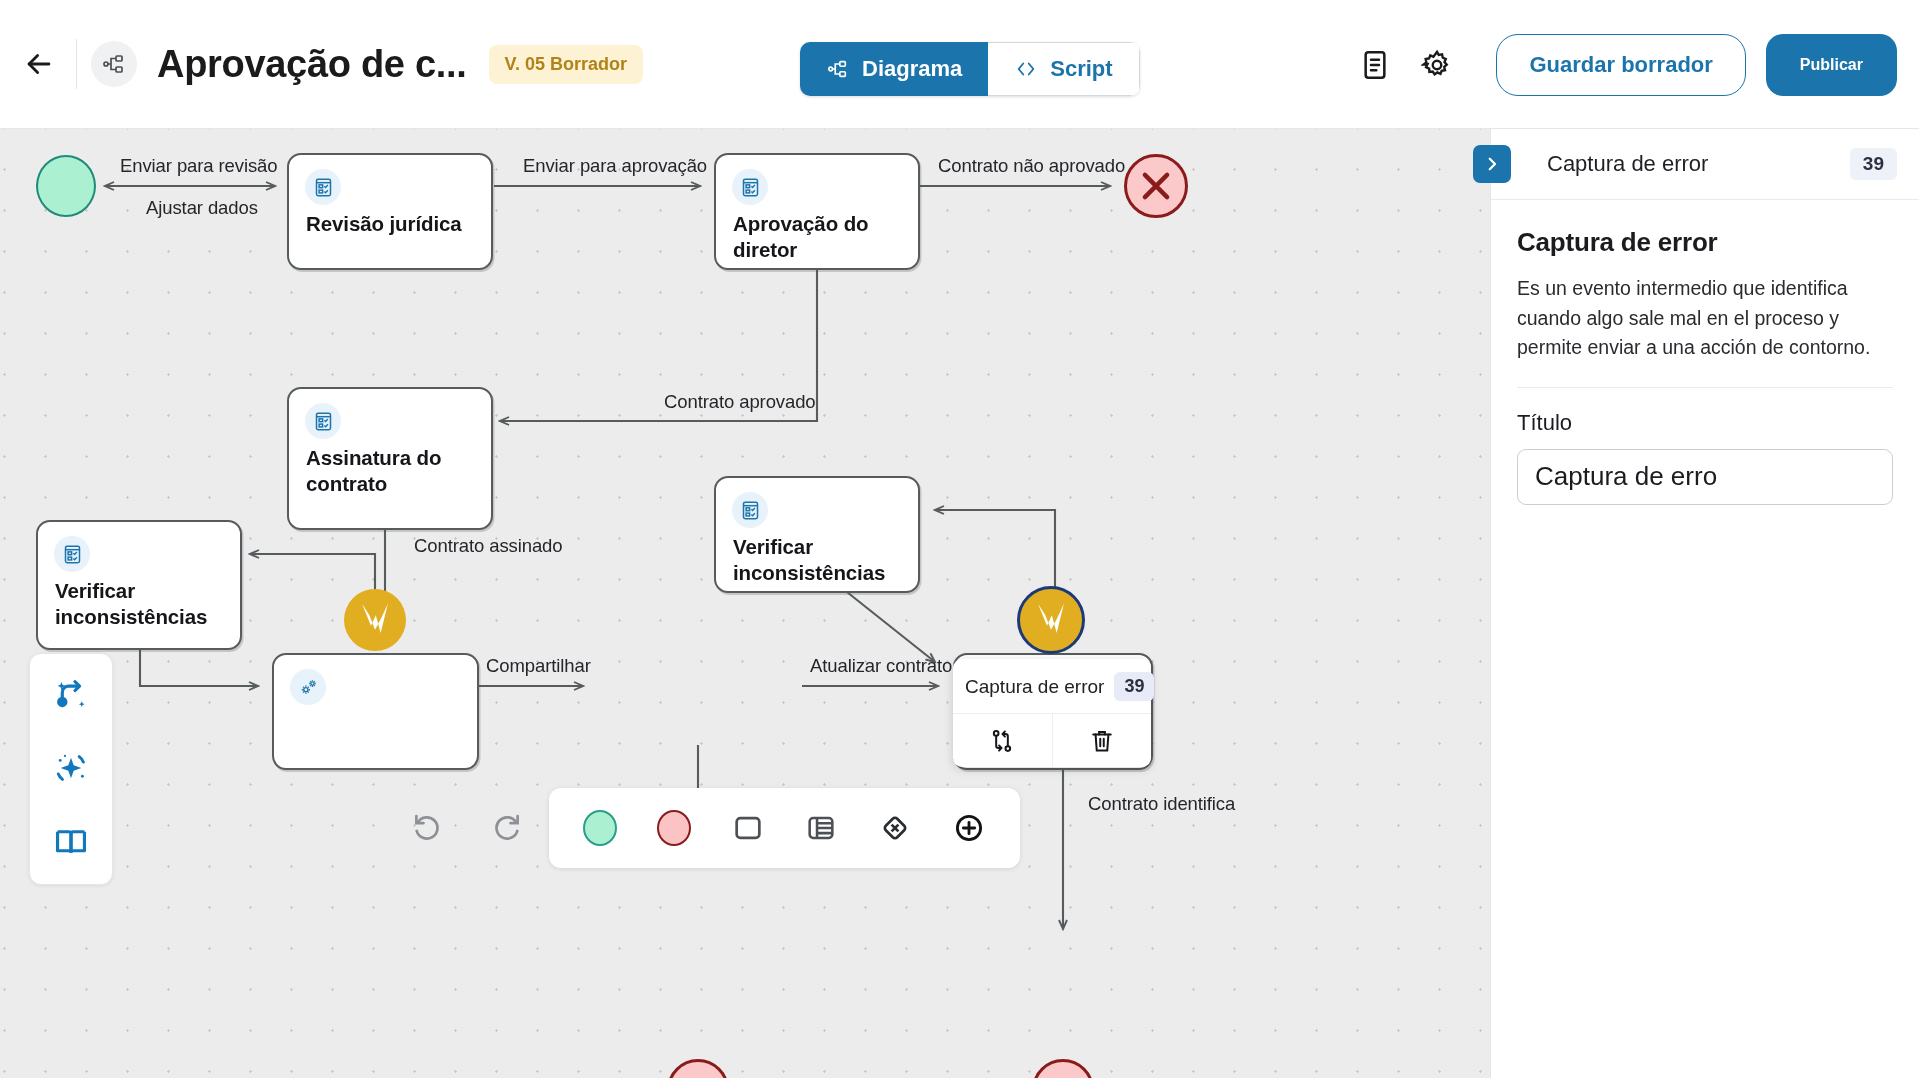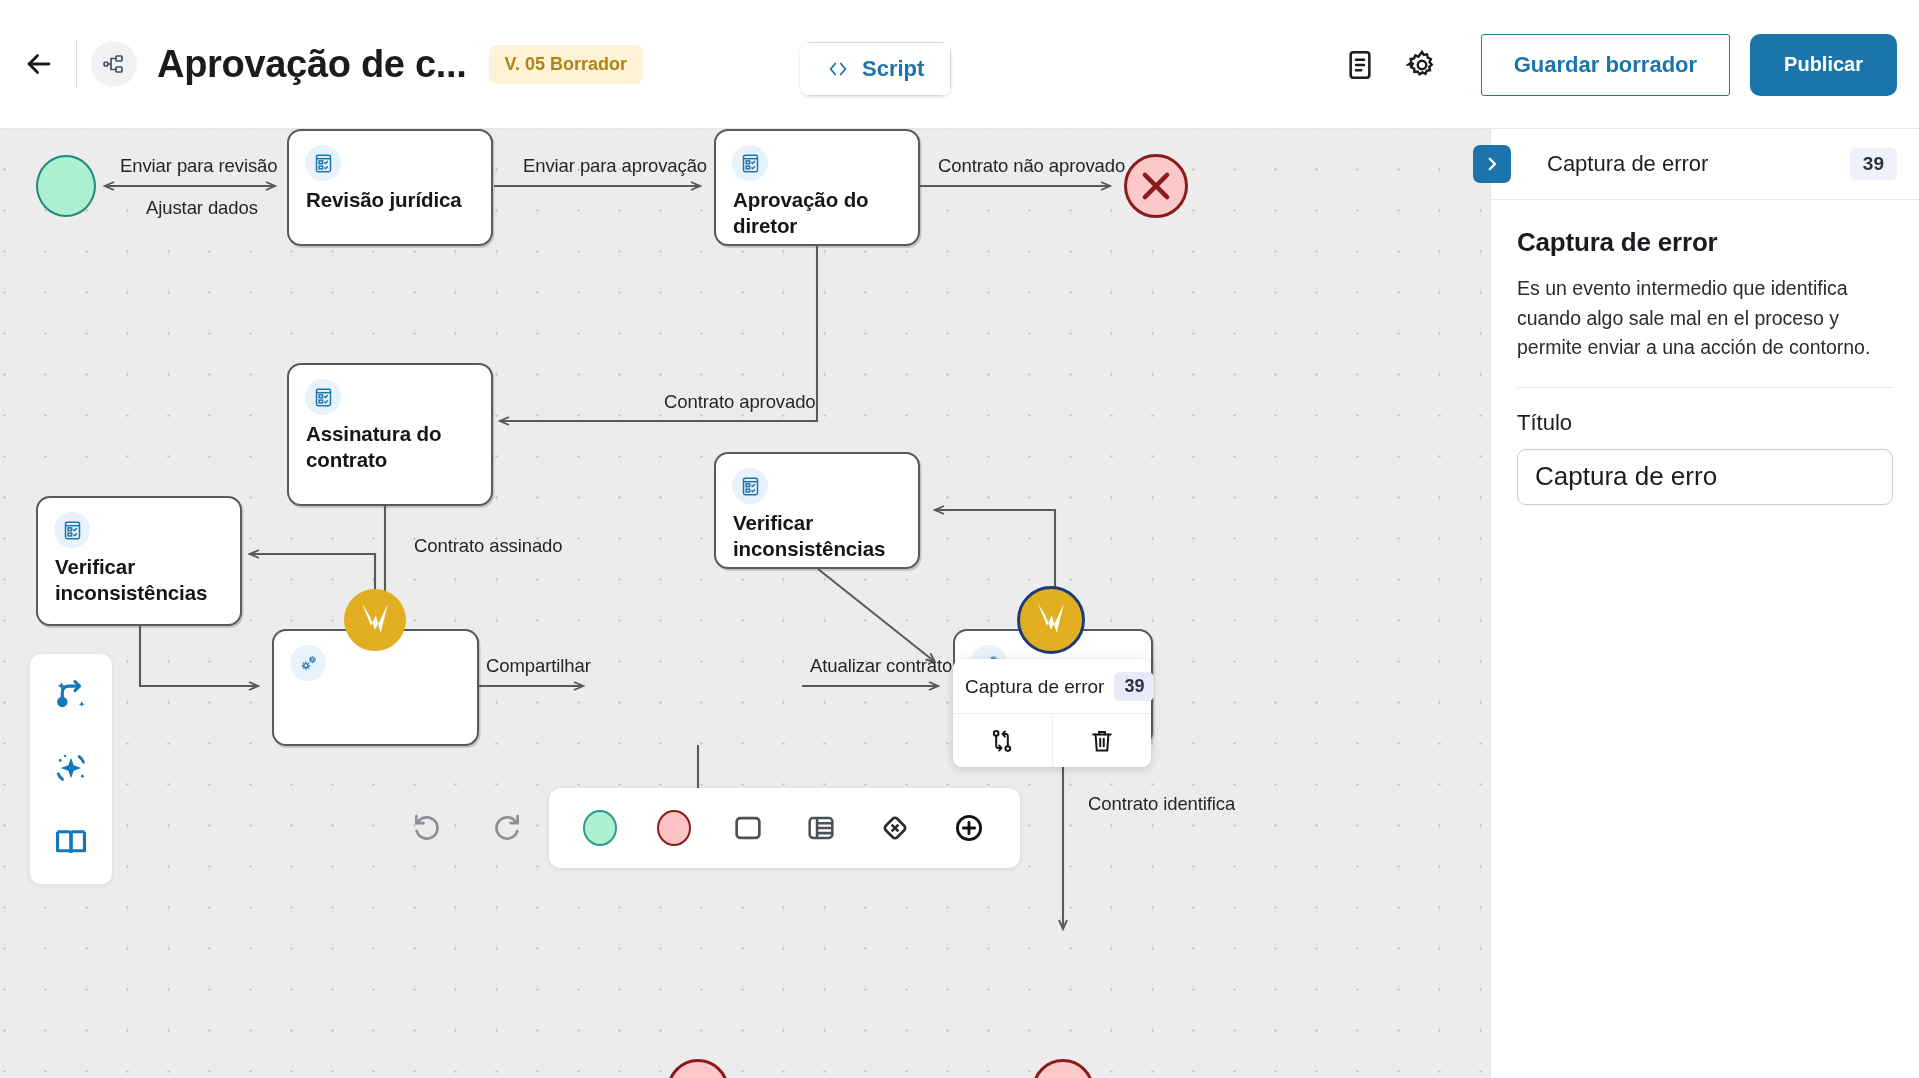--- a/index.html
+++ b/index.html
@@ -68,28 +68,28 @@
   }
   .hdr-icon-btn {
     width: 62px; height: 62px; display: flex; align-items: center; justify-content: center;
     cursor: pointer; border-radius: 8px;
   }
   .hdr-icon-btn svg { width: 32px; height: 32px; }
   #btn-draft {
     margin-left: 28px;
     height: 62px; padding: 0 32px;
     border: 1.6px solid #1b74ab; color: #1b74ab; background: #fff;
-    border-radius: 3px; font-size: 22px; font-weight: 600;
+    border-radius: 22px; font-size: 22px; font-weight: 600;
     display: flex; align-items: center; cursor: pointer; white-space: nowrap;
   }
   #btn-publish {
     margin-left: 20px;
     height: 62px; padding: 0 34px;
     background: #1b74ab; color: #fff; border: none;
-    border-radius: 10px; font-size: 20px; font-weight: 600;
+    border-radius: 17px; font-size: 16px; font-weight: 600;
     display: flex; align-items: center; cursor: pointer; white-space: nowrap;
   }
 
   
   #canvas {
     position: absolute; top: 129px; left: 0;
     width: 1490px; height: 949px;
     background-color: #ececec;
     background-image: radial-gradient(circle, #c9c9c9 1.2px, transparent 1.3px);
     background-size: 41px 41px;
@@ -98,20 +98,21 @@
   }
   #edge-layer { position: absolute; top: 0; left: 0; width: 1490px; height: 949px; }
 
   
   .node {
     position: absolute;
     background: #fff;
     border: 2.2px solid #565b5e;
     border-radius: 14px;
     box-shadow: 1.5px 2px 0px rgba(80,80,80,0.25);
+    margin-top: 24px;
   }
   .node.selected { border-color: #565b5e; }
   .node-icon {
     position: absolute; left: 16px; top: 14px;
     width: 36px; height: 36px; border-radius: 50%;
     background: #e8f2fb; display: flex; align-items: center; justify-content: center;
   }
   .node-icon svg { width: 21px; height: 21px; }
   .node-label {
     position: absolute; left: 17px; right: 14px; top: 56px;
@@ -278,20 +279,29 @@
         <circle cx="4" cy="12" r="2"></circle>
           <rect x="14" y="4" width="6" height="5" rx="1"></rect>
           <rect x="14" y="15" width="6" height="5" rx="1"></rect>
         <path d="M6 12h3V6.5h5M9 12v5.5h5"></path>
       </svg>
     </div>
     <div id="proc-title">Aprovação de c...</div>
     <div id="version-badge">V. 05 Borrador</div>
 
     <div id="view-toggle">
+      <div class="vt-seg active">
+        <svg viewBox="0 0 24 24" fill="none" stroke="#ffffff" stroke-width="1.8">
+          <circle cx="4" cy="12" r="2"></circle>
+            <rect x="14" y="4" width="6" height="5" rx="1"></rect>
+            <rect x="14" y="15" width="6" height="5" rx="1"></rect>
+          <path d="M6 12h3V6.5h5M9 12v5.5h5"></path>
+        </svg>
+        <span>Diagrama</span>
+      </div>
       <div class="vt-seg inactive">
         <svg viewBox="0 0 24 24" fill="none" stroke="#1b74ab" stroke-width="2" stroke-linecap="round" stroke-linejoin="round">
           <path d="M9 6l-5 6 5 6"></path>
             <path d="M15 6l5 6-5 6"></path>
         </svg>
         <span>Script</span>
       </div>
     </div>
 
     <div id="hdr-right">

